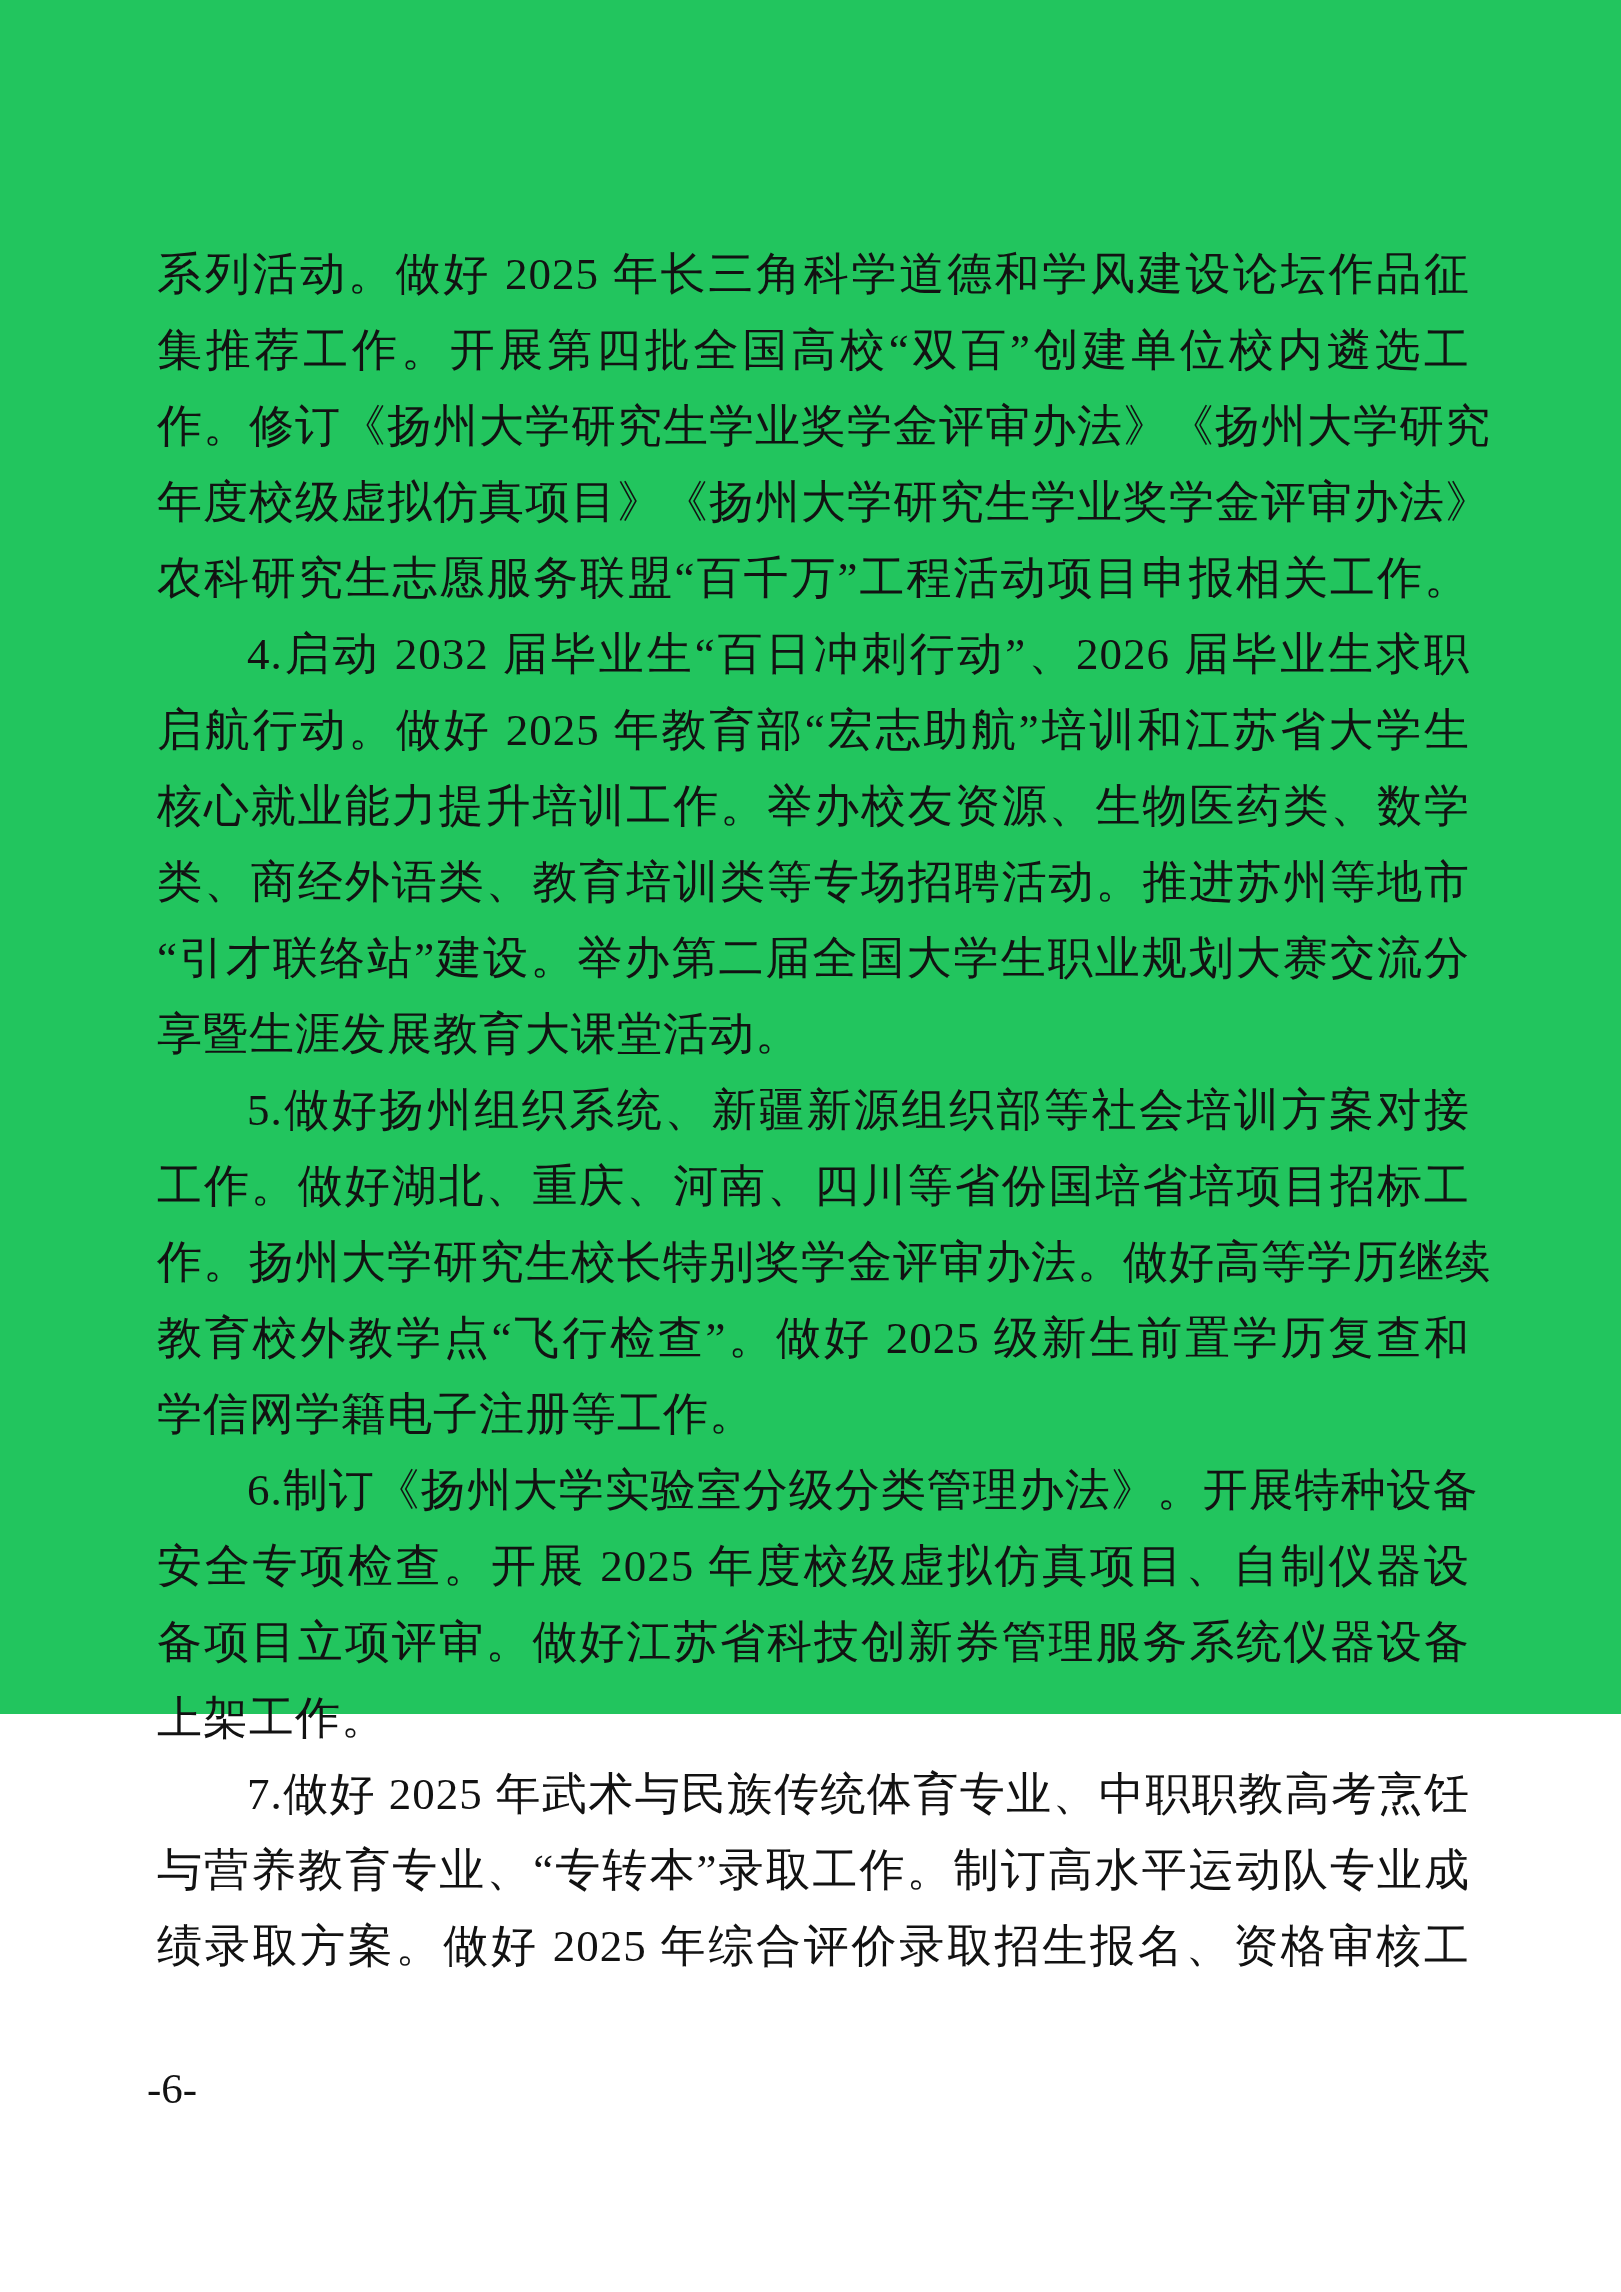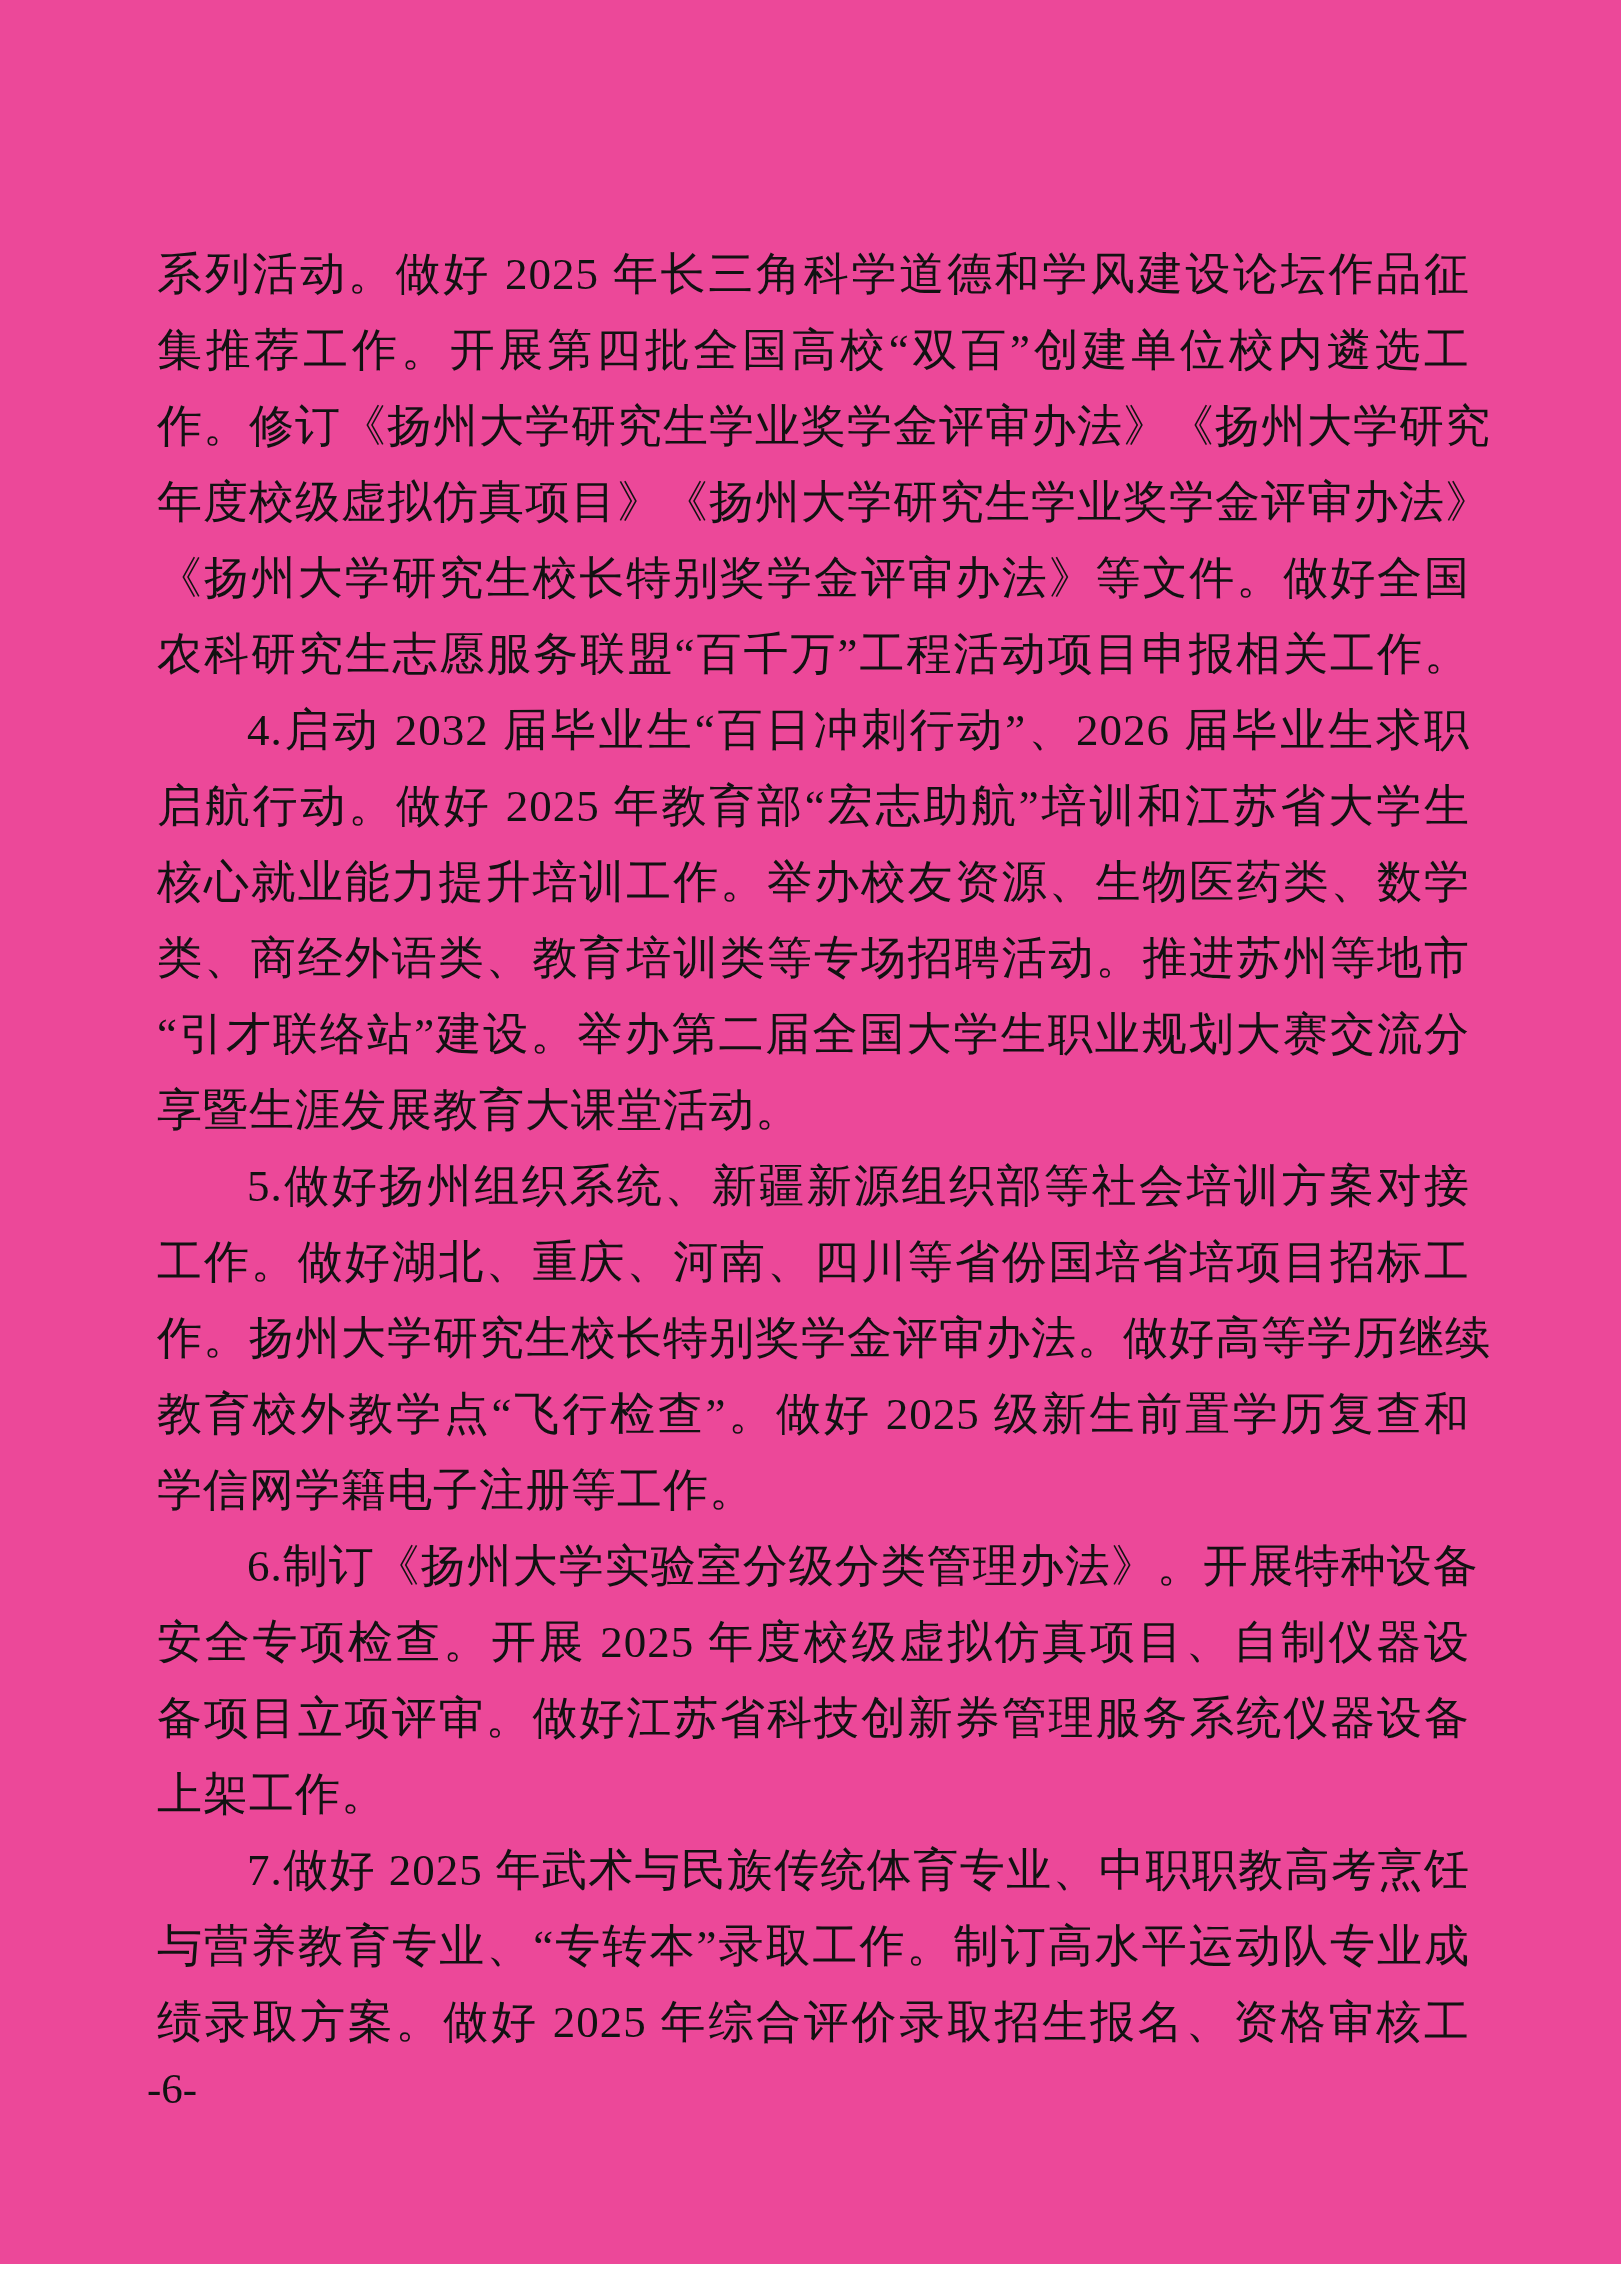--- a/index.html
+++ b/index.html
@@ -6,22 +6,22 @@
     margin: 0;
     padding: 0;
     width: 1621px;
     height: 2293px;
     background: #ffffff;
     overflow: hidden;
   }
   .page {
     position: relative;
     width: 1621px;
-    height: 2264px;
-    background: #ec4899;
+    height: 1714px;
+    background: #22c55e;
     font-family: "Liberation Serif", "DejaVu Serif", serif;
     color: #121212;
   }
   .text-block {
     position: absolute;
     left: 157px;
     top: 236px;
     width: 1313px;
   }
   .line {
@@ -56,21 +56,20 @@
 </head>
 <body>
 
 <div class="page">
 
   <div class="text-block">
     <div class="line">系列活动。做好 2025 年长三角科学道德和学风建设论坛作品征</div>
     <div class="line">集推荐工作。开展第四批全国高校“双百”创建单位校内遴选工</div>
     <div class="line">作。修订《扬州大学研究生学业奖学金评审办法》《扬州大学研究</div>
     <div class="line">年度校级虚拟仿真项目》《扬州大学研究生学业奖学金评审办法》</div>
-    <div class="line">《扬州大学研究生校长特别奖学金评审办法》等文件。做好全国</div>
     <div class="line">农科研究生志愿服务联盟“百千万”工程活动项目申报相关工作。</div>
     <div class="line indent">4.启动 2032 届毕业生“百日冲刺行动”、2026 届毕业生求职</div>
     <div class="line">启航行动。做好 2025 年教育部“宏志助航”培训和江苏省大学生</div>
     <div class="line">核心就业能力提升培训工作。举办校友资源、生物医药类、数学</div>
     <div class="line">类、商经外语类、教育培训类等专场招聘活动。推进苏州等地市</div>
     <div class="line">“引才联络站”建设。举办第二届全国大学生职业规划大赛交流分</div>
     <div class="line short">享暨生涯发展教育大课堂活动。</div>
     <div class="line indent">5.做好扬州组织系统、新疆新源组织部等社会培训方案对接</div>
     <div class="line">工作。做好湖北、重庆、河南、四川等省份国培省培项目招标工</div>
     <div class="line">作。扬州大学研究生校长特别奖学金评审办法。做好高等学历继续</div>

